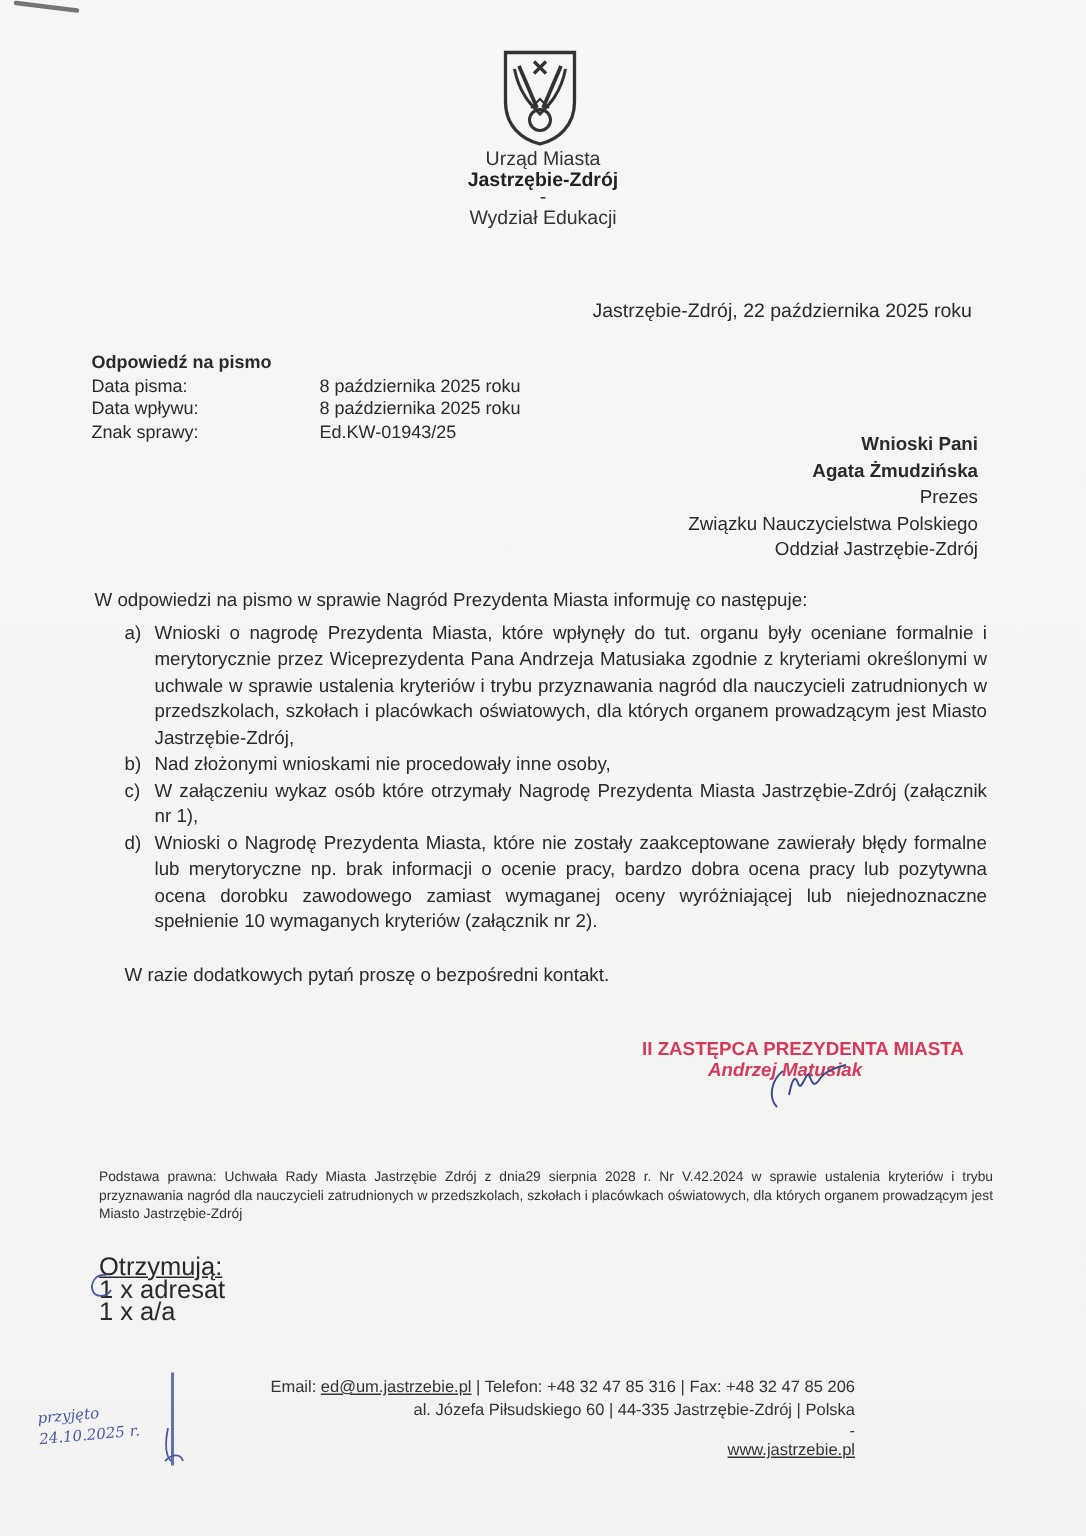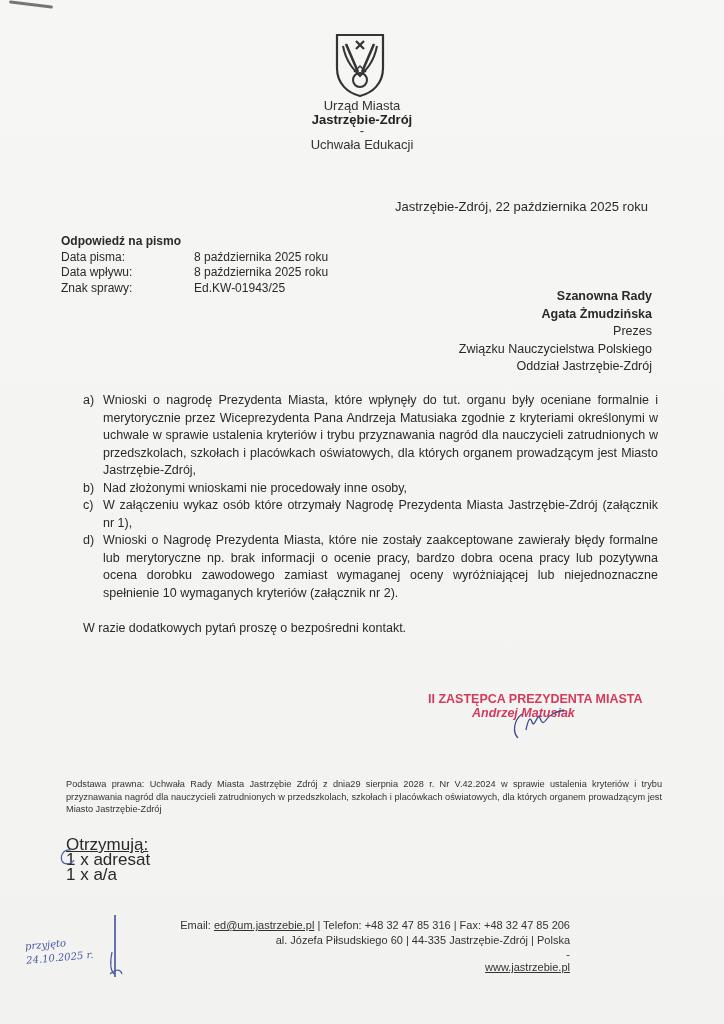--- a/index.html
+++ b/index.html
@@ -55,21 +55,21 @@
       color: #2a2a2a;
       margin-top: 24px;
     }
     .meta {
       position: absolute;
       left: 61px; top: 234px;
       font-size: 12px;
       line-height: 15.5px;
     }
     .meta .title { font-weight: bold; }
-    .meta .row { display: flex; }
+    .meta .row { display: flex; gap: 19px; }
     .meta .lbl { width: 133px; }
     .addressee {
       position: absolute;
       right: 72px; top: 288px;
       text-align: right;
       font-size: 12.5px;
       line-height: 17.5px;
     }
     .addressee .b { font-weight: bold; }
     .body-text {
@@ -180,21 +180,21 @@
     <path d="M9 14 C12 30 20 38 26 44 C32 38 40 30 43 14" fill="none" stroke="#333" stroke-width="2"></path>
     <circle cx="26" cy="48" r="7" fill="none" stroke="#333" stroke-width="2"></circle>
     <path d="M22 9 L30 17 M30 9 L22 17" stroke="#333" stroke-width="2.2"></path>
     <path d="M20 40 L26 34 L32 40" fill="none" stroke="#333" stroke-width="1.5"></path>
   </svg>
 
   <div class="header">
     <div>Urząd Miasta</div>
     <div class="city">Jastrzębie-Zdrój</div>
     <div class="dash">-</div>
-    <div class="dept">Uchwała Edukacji</div>
+    <div class="dept">Wydział Edukacji</div>
   </div>
 
   <div class="date-line">Jastrzębie-Zdrój, 22 października 2025 roku</div>
 
   <div class="meta">
     <div class="title">Odpowiedź na pismo</div>
     <div class="row">
       <span class="lbl">Data pisma:</span>
       <span>8 października 2025 roku</span>
     </div>
@@ -202,28 +202,29 @@
       <span class="lbl">Data wpływu:</span>
       <span>8 października 2025 roku</span>
     </div>
     <div class="row">
       <span class="lbl">Znak sprawy:</span>
       <span>Ed.KW-01943/25</span>
     </div>
   </div>
 
   <div class="addressee">
-    <div class="b">Szanowna Rady</div>
+    <div class="b">Wnioski Pani</div>
     <div class="b">Agata Żmudzińska</div>
     <div>Prezes</div>
     <div>Związku Nauczycielstwa Polskiego</div>
     <div>Oddział Jastrzębie-Zdrój</div>
   </div>
 
   <div class="body-text">
+    <div class="intro">W odpowiedzi na pismo w sprawie Nagród Prezydenta Miasta informuję co następuje:</div>
     <ol>
       <li>
         <span class="mk">a)</span>
         <span class="tx">Wnioski o nagrodę Prezydenta Miasta, które wpłynęły do tut. organu były oceniane formalnie i merytorycznie przez Wiceprezydenta Pana Andrzeja Matusiaka zgodnie z kryteriami określonymi w uchwale w sprawie ustalenia kryteriów i trybu przyznawania nagród dla nauczycieli zatrudnionych w przedszkolach, szkołach i placówkach oświatowych, dla których organem prowadzącym jest Miasto Jastrzębie-Zdrój,</span>
       </li>
       <li>
         <span class="mk">b)</span>
         <span class="tx">Nad złożonymi wnioskami nie procedowały inne osoby,</span>
       </li>
       <li>

